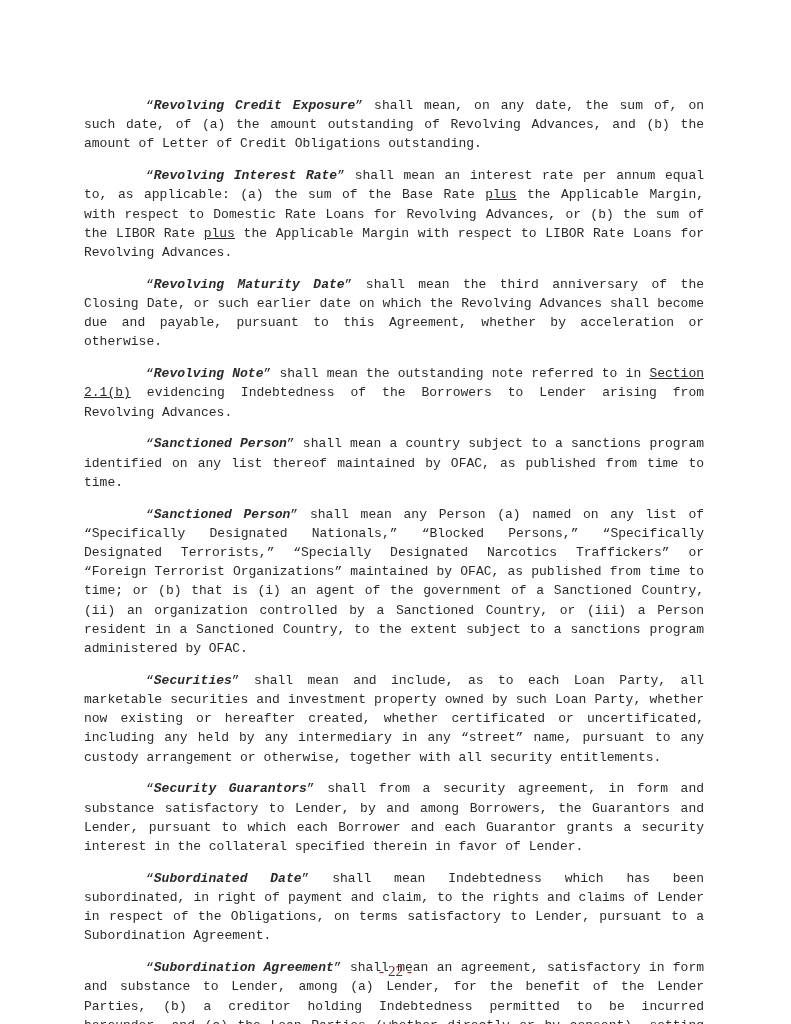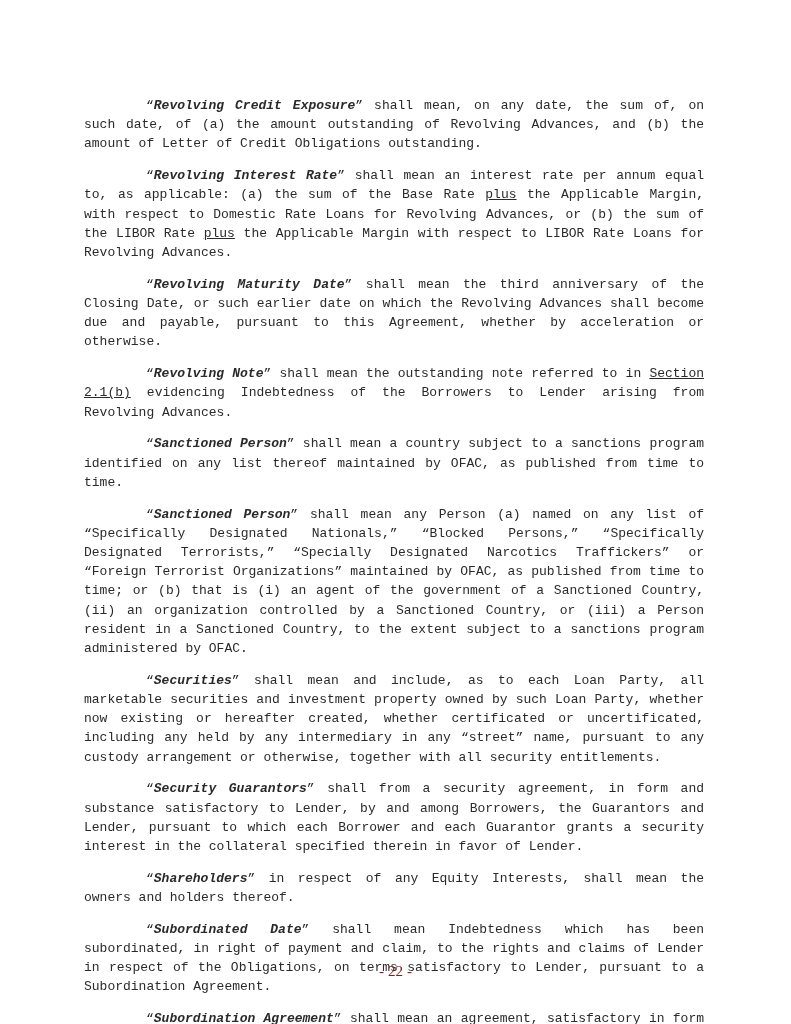--- a/index.html
+++ b/index.html
@@ -22,17 +22,16 @@
 
 <div class="page" id="doc">
     <p class="para">“<span class="term">Revolving Credit Exposure</span>” <span>shall mean, on any date, the sum of, on such date, of (a) the amount outstanding of Revolving Advances, and (b) the amount of Letter of Credit Obligations outstanding.</span></p>
     <p class="para">“<span class="term">Revolving Interest Rate</span>” <span>shall mean an interest rate per annum equal to, as applicable: (a) the sum of the Base Rate </span><span class="ul">plus</span><span> the Applicable Margin, with respect to Domestic Rate Loans for Revolving Advances, or (b) the sum of the LIBOR Rate </span><span class="ul">plus</span><span> the Applicable Margin with respect to LIBOR Rate Loans for Revolving Advances.</span></p>
     <p class="para">“<span class="term">Revolving Maturity Date</span>” <span>shall mean the third anniversary of the Closing Date, or such earlier date on which the Revolving Advances shall become due and payable, pursuant to this Agreement, whether by acceleration or otherwise.</span></p>
     <p class="para">“<span class="term">Revolving Note</span>” <span>shall mean the outstanding note referred to in </span><span class="ul">Section 2.1(b)</span><span> evidencing Indebtedness of the Borrowers to Lender arising from Revolving Advances.</span></p>
     <p class="para">“<span class="term">Sanctioned Person</span>” <span>shall mean a country subject to a sanctions program identified on any list thereof maintained by OFAC, as published from time to time.</span></p>
     <p class="para">“<span class="term">Sanctioned Person</span>” <span>shall mean any Person (a) named on any list of “Specifically Designated Nationals,” “Blocked Persons,” “Specifically Designated Terrorists,” “Specially Designated Narcotics Traffickers” or “Foreign Terrorist Organizations” maintained by OFAC, as published from time to time; or (b) that is (i) an agent of the government of a Sanctioned Country, (ii) an organization controlled by a Sanctioned Country, or (iii) a Person resident in a Sanctioned Country, to the extent subject to a sanctions program administered by OFAC.</span></p>
     <p class="para">“<span class="term">Securities</span>” <span>shall mean and include, as to each Loan Party, all marketable securities and investment property owned by such Loan Party, whether now existing or hereafter created, whether certificated or uncertificated, including any held by any intermediary in any “street” name, pursuant to any custody arrangement or otherwise, together with all security entitlements.</span></p>
     <p class="para">“<span class="term">Security Guarantors</span>” <span>shall from a security agreement, in form and substance satisfactory to Lender, by and among Borrowers, the Guarantors and Lender, pursuant to which each Borrower and each Guarantor grants a security interest in the collateral specified therein in favor of Lender.</span></p>
-    <p class="para">“<span class="term">Shareholders</span>” <span>in respect of any Equity Interests, shall mean the owners and holders thereof.</span></p>
     <p class="para">“<span class="term">Subordinated Date</span>” <span>shall mean Indebtedness which has been subordinated, in right of payment and claim, to the rights and claims of Lender in respect of the Obligations, on terms satisfactory to Lender, pursuant to a Subordination Agreement.</span></p>
     <p class="para">“<span class="term">Subordination Agreement</span>” <span>shall mean an agreement, satisfactory in form and substance to Lender, among (a) Lender, for the benefit of the Lender Parties, (b) a creditor holding Indebtedness permitted to be incurred hereunder, and (c) the Loan Parties (whether directly or by consent), setting forth the terms by which such Indebtedness held by such creditor shall become Permitted Subordinated Debt.</span></p>
   </div>
 <div class="page-num">- 22 -</div>
 
 </body></html>

